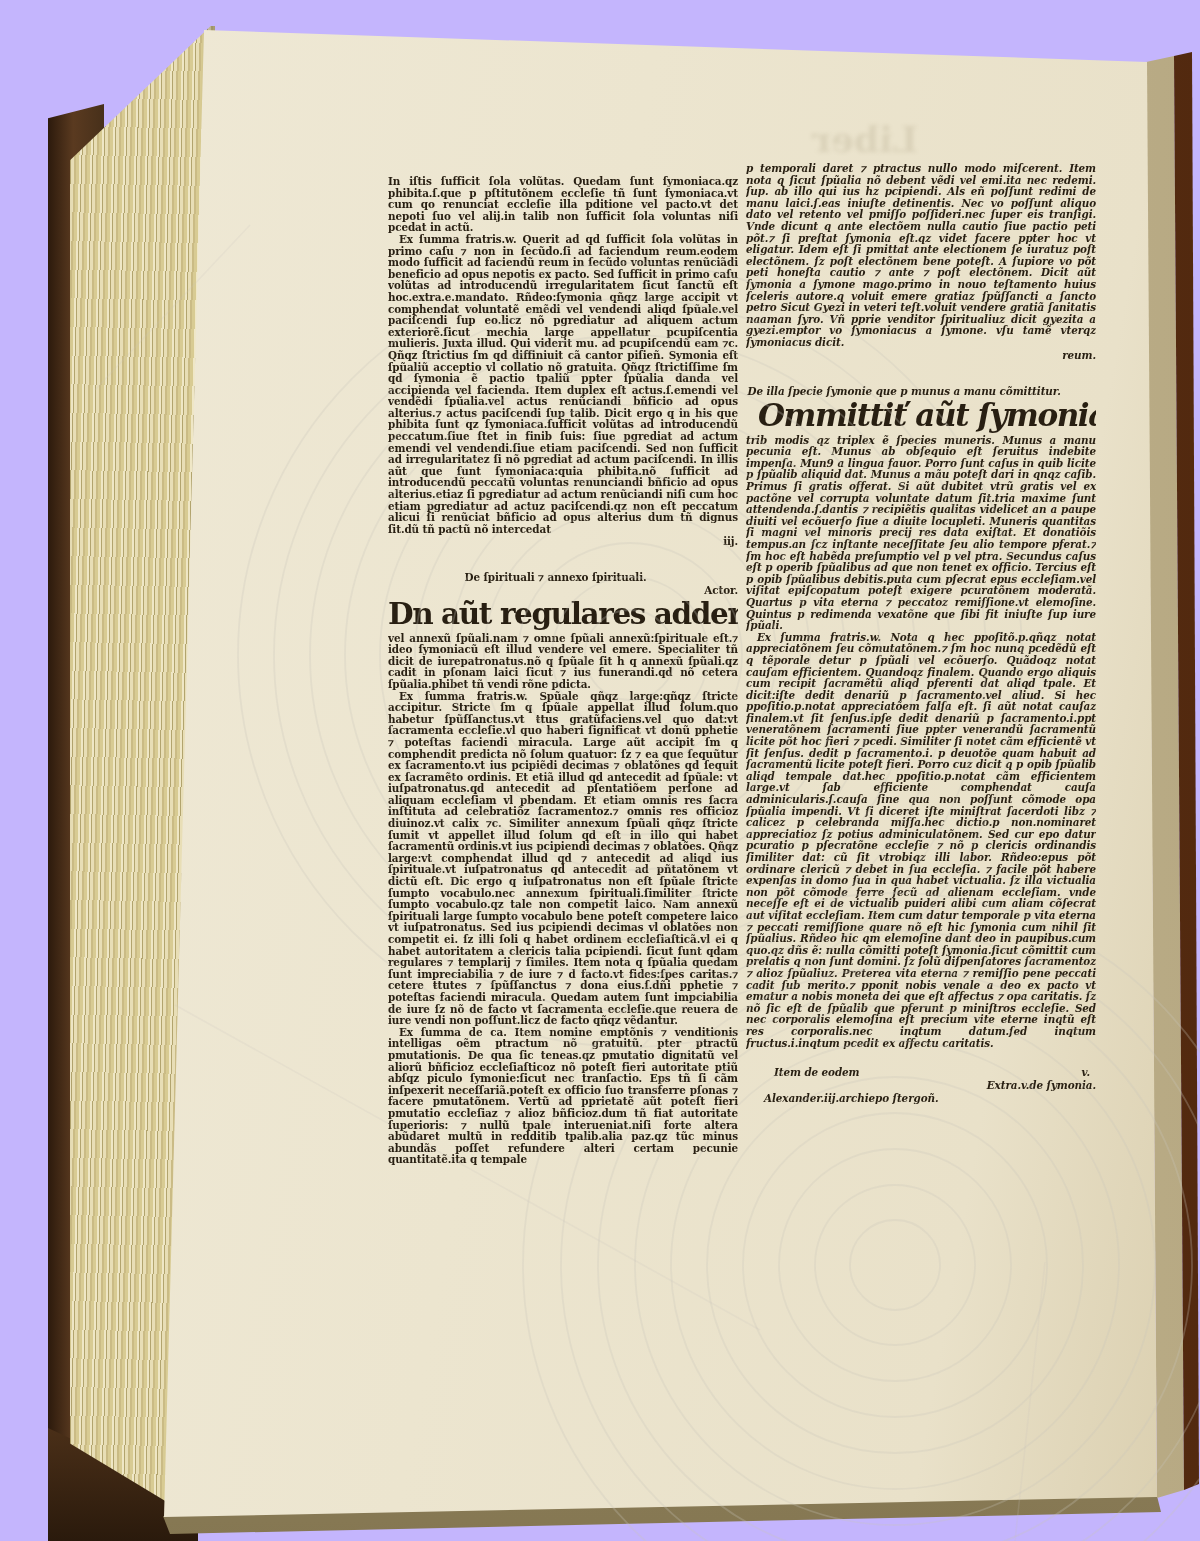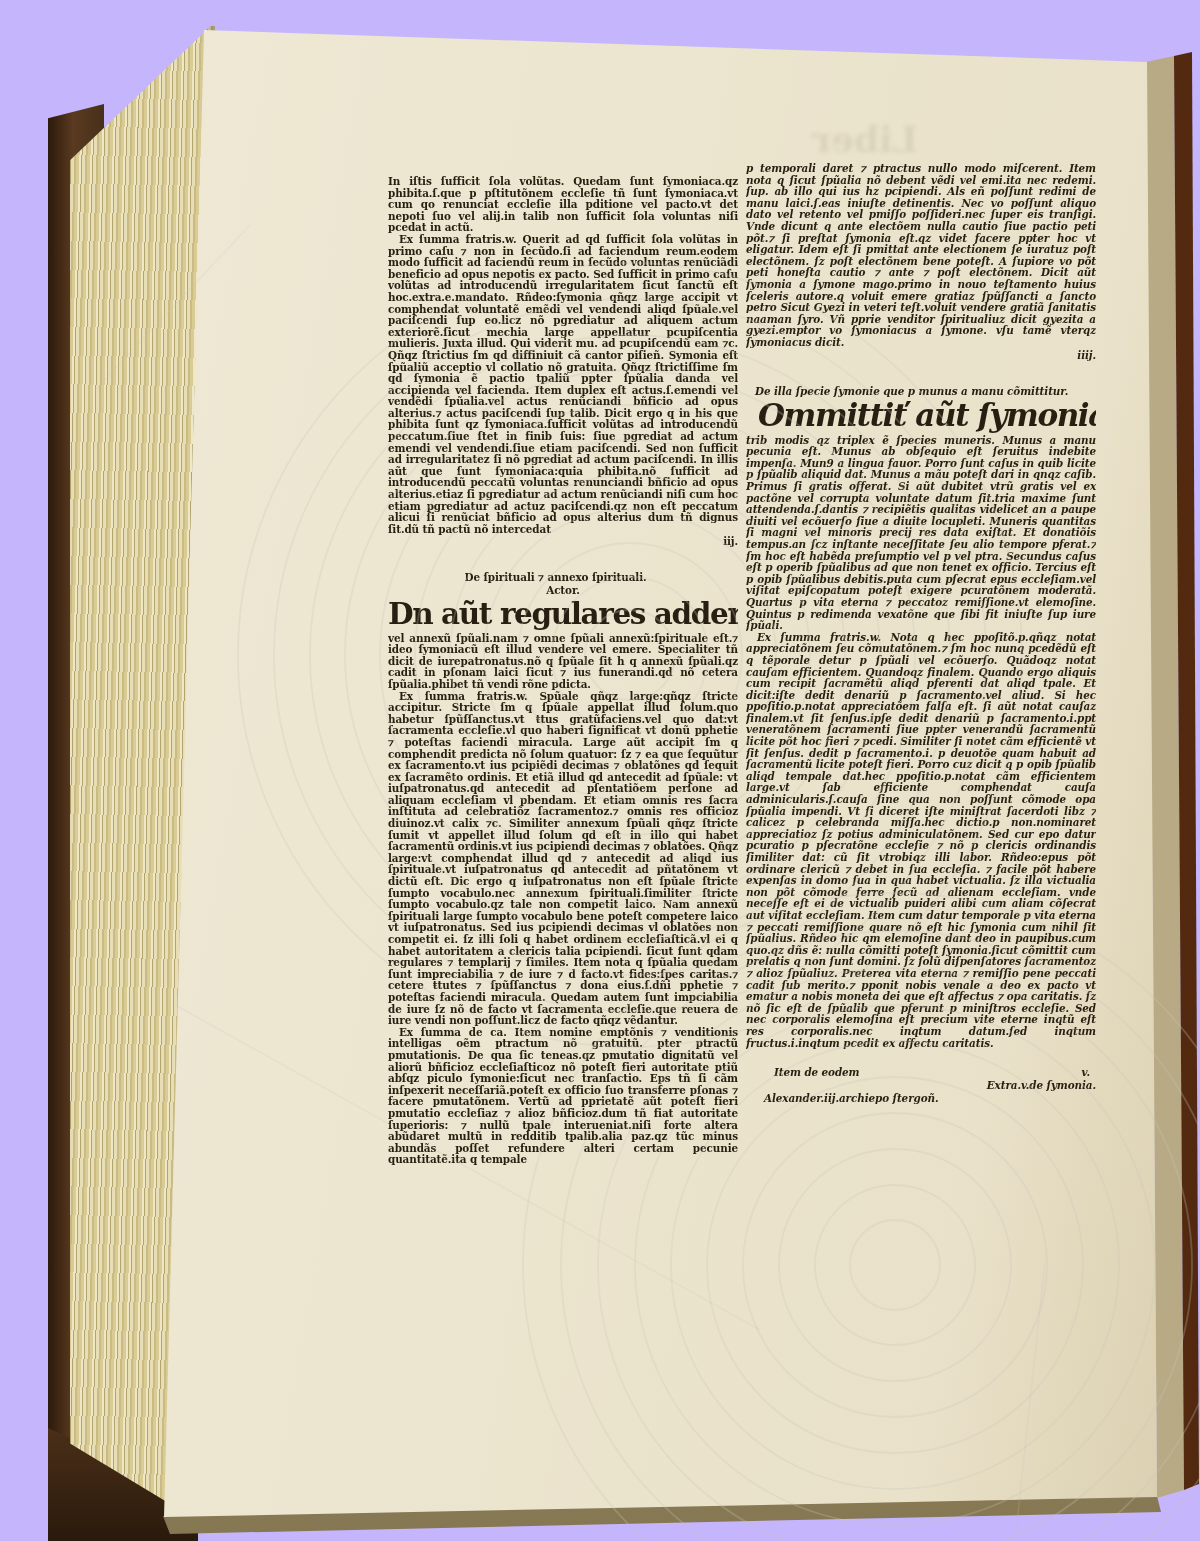--- a/index.html
+++ b/index.html
@@ -39,21 +39,21 @@
   
   .col{position:absolute;color:#281f12;font-size:10.4px;line-height:1.115;
     font-weight:bold;text-align:justify;letter-spacing:-.1px;overflow:hidden;}
   .col-left{left:388px;top:176px;width:350px;height:1056px;}
   .col-right{left:746px;top:163px;width:350px;height:1070px;font-style:italic;}
   .par{margin:0;}
   .par.ind{text-indent:11px;}
   .rubric{display:flex;margin:1px 0;}
   .rubric .rtext{flex:1;text-align:center;margin-top:36px;}
   .rubric .rnum{text-align:right;}
-  .actor{text-align:center;margin:0;}
+  .actor{text-align:right;margin:0;}
   .bigheading{font-size:29.5px;line-height:1.05;letter-spacing:-1.4px;margin:2px 0 3px 0;
     white-space:nowrap;text-align:left;transform-origin:left;}
   .col-right .bigheading{font-size:31px;margin-left:12px;}
   .footrow{display:flex;justify-content:space-between;margin-top:18px;padding:0 6px 0 28px;}
   .footcenter{text-align:right;margin-top:1px;padding-left:120px;}
   .footauthor{margin-top:2px;padding-left:18px;}
 
   
   .watermark{position:absolute;left:0;top:0;pointer-events:none;z-index:50;}
 </style>
@@ -84,21 +84,21 @@
     <div class="bigheading">Dn aũt regulares addere</div>
     <p class="par">vel annexũ ſpũali.nam ⁊ omne ſpũali annexũ:ſpirituale eſt.⁊ ideo ſymoniacũ eſt illud vendere vel emere. Specialiter tñ dicit de iurepatronatus.nõ q ſpũale ſit h q annexũ ſpũali.qz cadit in pſonam laici ſicut ⁊ ius funerandi.qd nõ cetera ſpũalia.phibet tñ vendi rõne pdicta.</p>
     <p class="par ind">Ex ſumma fratris.w. Spũale qñqz large:qñqz ſtricte accipitur. Stricte ſm q ſpũale appellat illud ſolum.quo habetur ſpũſſanctus.vt ŧtus gratũfaciens.vel quo dat:vt ſacramenta eccleſie.vl quo haberi ſignificat vt donũ pphetie ⁊ poteſtas faciendi miracula. Large aũt accipit ſm q comphendit predicta nõ ſolum quatuor: ſz ⁊ ea que ſequũtur ex ſacramento.vt ius pcipiẽdi decimas ⁊ oblatõnes qd ſequit ex ſacramẽto ordinis. Et etiã illud qd antecedit ad ſpũale: vt iuſpatronatus.qd antecedit ad pſentatiõem perſone ad aliquam eccleſiam vl pbendam. Et etiam omnis res ſacra inſtituta ad celebratiõz ſacramentoz.⁊ omnis res officioz diuinoz.vt calix ⁊c. Similiter annexum ſpũali qñqz ſtricte ſumit vt appellet illud ſolum qd eſt in illo qui habet ſacramentũ ordinis.vt ius pcipiendi decimas ⁊ oblatões. Qñqz large:vt comphendat illud qd ⁊ antecedit ad aliqd ius ſpirituale.vt iuſpatronatus qd antecedit ad pñtatõnem vt dictũ eſt. Dic ergo q iuſpatronatus non eſt ſpũale ſtricte ſumpto vocabulo.nec annexum ſpirituali.ſimiliter ſtricte ſumpto vocabulo.qz tale non competit laico. Nam annexũ ſpirituali large ſumpto vocabulo bene poteſt competere laico vt iuſpatronatus. Sed ius pcipiendi decimas vl oblatões non competit ei. ſz illi ſoli q habet ordinem eccleſiaſticã.vl ei q habet autoritatem a clericis talia pcipiendi. ſicut ſunt qdam regulares ⁊ templarij ⁊ ſimiles. Item nota q ſpũalia quedam ſunt impreciabilia ⁊ de iure ⁊ d facto.vt fides:ſpes caritas.⁊ cetere ŧtutes ⁊ ſpũſſanctus ⁊ dona eius.ſ.dñi pphetie ⁊ poteſtas faciendi miracula. Quedam autem ſunt impciabilia de iure ſz nõ de facto vt ſacramenta eccleſie.que reuera de iure vendi non poſſunt.licz de facto qñqz vẽdantur.</p>
     <p class="par ind">Ex ſumma de ca. Item nomine emptõnis ⁊ venditionis intelligas oẽm ptractum nõ gratuitũ. pter ptractũ pmutationis. De qua ſic teneas.qz pmutatio dignitatũ vel aliorũ bñficioz eccleſiaſticoz nõ poteſt fieri autoritate ptiũ abſqz piculo ſymonie:ſicut nec tranſactio. Eps tñ ſi cãm inſpexerit neceſſariã.poteſt ex officio ſuo transferre pſonas ⁊ facere pmutatõnem. Vertũ ad pprietatẽ aũt poteſt fieri pmutatio eccleſiaz ⁊ alioz bñficioz.dum tñ fiat autoritate ſuperioris: ⁊ nullũ tpale interueniat.niſi forte altera abũdaret multũ in redditib tpalib.alia paz.qz tũc minus abundãs poſſet refundere alteri certam pecunie quantitatẽ.ita q tempale</p>
   </div>
 
   <div class="col col-right">
     <p class="par">p temporali daret ⁊ ptractus nullo modo miſcerent. Item nota q ſicut ſpũalia nõ debent vẽdi vel emi.ita nec redemi. ſup. ab illo qui ius hz pcipiendi. Als eñ poſſunt redimi de manu laici.ſ.eas iniuſte detinentis. Nec vo poſſunt aliquo dato vel retento vel pmiſſo poſſideri.nec ſuper eis tranſigi. Vnde dicunt q ante electõem nulla cautio ſiue pactio peti põt.⁊ ſi preſtat ſymonia eſt.qz videt facere ppter hoc vt eligatur. Idem eſt ſi pmittat ante electionem ſe iuratuz poſt electõnem. ſz poſt electõnem bene poteſt. A ſupiore vo põt peti honeſta cautio ⁊ ante ⁊ poſt electõnem. Dicit aũt ſymonia a ſymone mago.primo in nouo teſtamento huius ſceleris autore.q voluit emere gratiaz ſpũſſancti a ſancto petro Sicut Gyezi in veteri teſt.voluit vendere gratiã ſanitatis naaman ſyro. Vñ pprie venditor ſpiritualiuz dicit gyezita a gyezi.emptor vo ſymoniacus a ſymone. vſu tamẽ vterqz ſymoniacus dicit.</p>
     <div class="rubric">
       <span class="rtext">De illa ſpecie ſymonie que p munus a manu cõmittitur.</span>
-      <span class="rnum">iiij.</span>
+      <span class="rnum">reum.</span>
     </div>
     <div class="bigheading">Ommittiť aũt ſymonia</div>
     <p class="par">trib modis qz triplex ẽ ſpecies muneris. Munus a manu pecunia eſt. Munus ab obſequio eſt ſeruitus indebite impenſa. Mun9 a lingua fauor. Porro ſunt caſus in quib licite p ſpũalib aliquid dat. Munus a mãu poteſt dari in qnqz caſib. Primus ſi gratis offerat. Si aũt dubitet vtrũ gratis vel ex pactõne vel corrupta voluntate datum ſit.tria maxime ſunt attendenda.ſ.dantis ⁊ recipiẽtis qualitas videlicet an a paupe diuiti vel ecõuerſo ſiue a diuite locupleti. Muneris quantitas ſi magni vel minoris precij res data exiſtat. Et donatiõis tempus.an ſcz inſtante neceſſitate ſeu alio tempore pferat.⁊ ſm hoc eſt habẽda preſumptio vel p vel ptra. Secundus caſus eſt p operib ſpũalibus ad que non tenet ex officio. Tercius eſt p opib ſpũalibus debitis.puta cum pſecrat epus eccleſiam.vel viſitat epiſcopatum poteſt exigere pcuratõnem moderatã. Quartus p vita eterna ⁊ peccatoz remiſſione.vt elemoſine. Quintus p redimenda vexatõne que ſibi fit iniuſte ſup iure ſpũali.</p>
     <p class="par ind">Ex ſumma fratris.w. Nota q hec ppoſitõ.p.qñqz notat appreciatõnem ſeu cõmutatõnem.⁊ ſm hoc nunq pcedẽdũ eſt q tẽporale detur p ſpũali vel ecõuerſo. Quãdoqz notat cauſam efficientem. Quandoqz finalem. Quando ergo aliquis cum recipit ſacramẽtũ aliqd pferenti dat aliqd tpale. Et dicit:iſte dedit denariũ p ſacramento.vel aliud. Si hec ppoſitio.p.notat appreciatõem falſa eſt. ſi aũt notat cauſaz finalem.vt ſit ſenſus.ipſe dedit denariũ p ſacramento.i.ppt veneratõnem ſacramenti ſiue ppter venerandũ ſacramentũ licite põt hoc fieri ⁊ pcedi. Similiter ſi notet cãm efficientẽ vt ſit ſenſus. dedit p ſacramento.i. p deuotõe quam habuit ad ſacramentũ licite poteſt fieri. Porro cuz dicit q p opib ſpũalib aliqd tempale dat.hec ppoſitio.p.notat cãm efficientem large.vt ſab efficiente comphendat cauſa adminicularis.ſ.cauſa ſine qua non poſſunt cõmode opa ſpũalia impendi. Vt ſi diceret iſte miniſtrat ſacerdoti libz ⁊ calicez p celebranda miſſa.hec dictio.p non.nominaret appreciatioz ſz potius adminiculatõnem. Sed cur epo datur pcuratio p pſecratõne eccleſie ⁊ nõ p clericis ordinandis ſimiliter dat: cũ ſit vtrobiqz illi labor. Rñdeo:epus põt ordinare clericũ ⁊ debet in ſua eccleſia. ⁊ facile põt habere expenſas in domo ſua in qua habet victualia. ſz illa victualia non põt cõmode ferre ſecũ ad alienam eccleſiam. vnde neceſſe eſt ei de victualib puideri alibi cum aliam cõſecrat aut viſitat eccleſiam. Item cum datur temporale p vita eterna ⁊ peccati remiſſione quare nõ eſt hic ſymonia cum nihil ſit ſpũalius. Rñdeo hic qm elemoſine dant deo in paupibus.cum quo.qz dñs ẽ: nulla cõmitti poteſt ſymonia.ſicut cõmittit cum prelatis q non ſunt domini. ſz ſolũ diſpenſatores ſacramentoz ⁊ alioz ſpũaliuz. Preterea vita eterna ⁊ remiſſio pene peccati cadit ſub merito.⁊ pponit nobis venale a deo ex pacto vt ematur a nobis moneta dei que eſt affectus ⁊ opa caritatis. ſz nõ ſic eſt de ſpũalib que pferunt p miniſtros eccleſie. Sed nec corporalis elemoſina eſt precium vite eterne inqtũ eſt res corporalis.nec inqtum datum.ſed inqtum fructus.i.inqtum pcedit ex affectu caritatis.</p>
     <div class="footrow">
       <span>Item de eodem</span>
       <span>v.</span>
     </div>
     <div class="footcenter">Extra.v.de ſymonia.</div>
     <div class="footauthor">Alexander.iij.archiepo ſtergoñ.</div>

